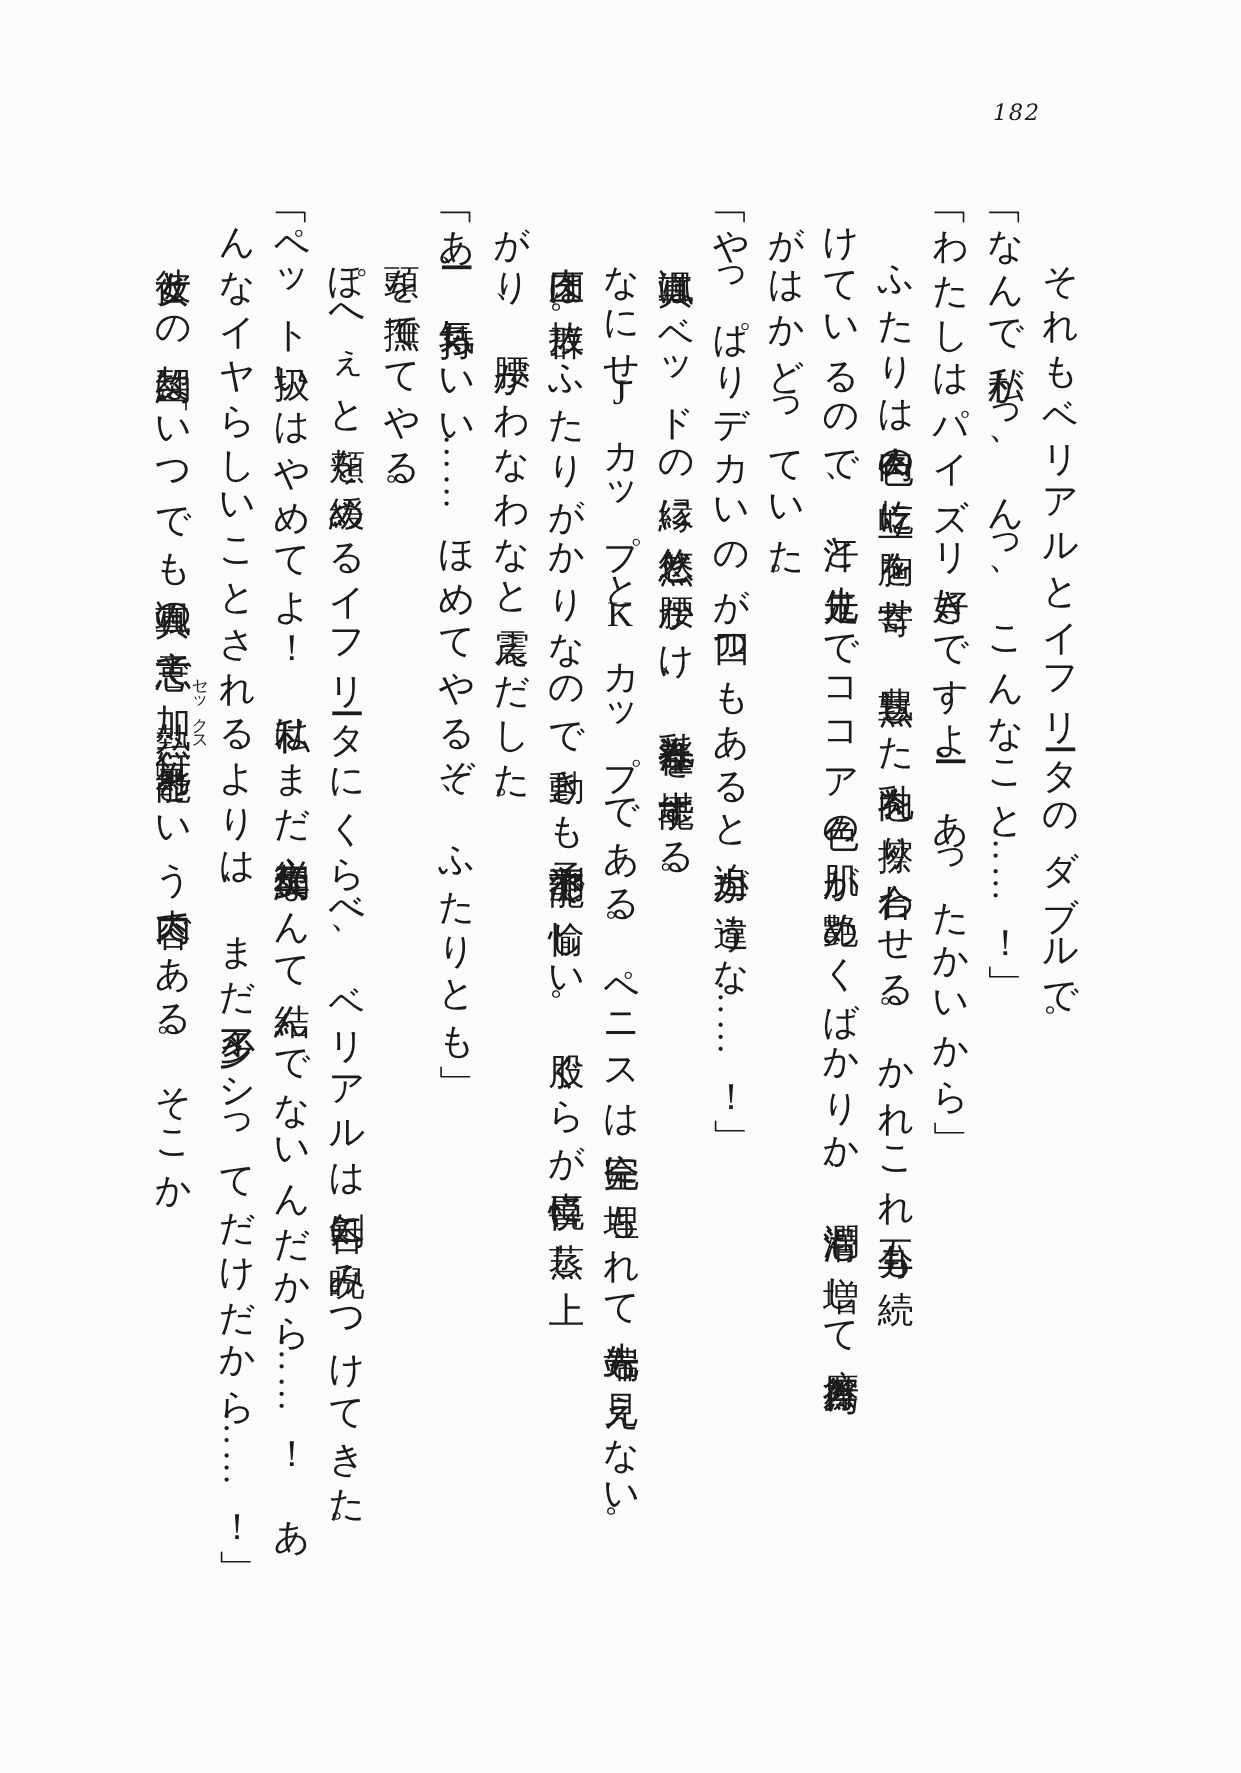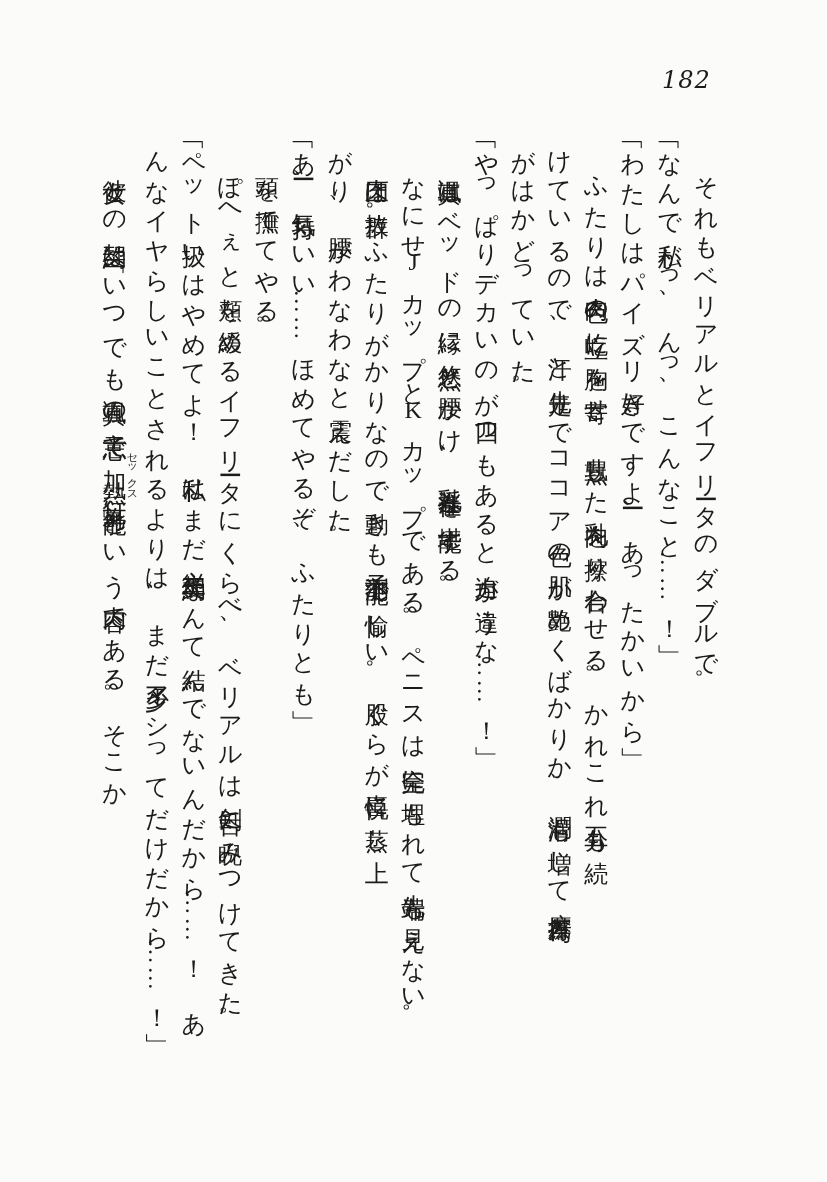--- a/index.html
+++ b/index.html
@@ -18,21 +18,21 @@
     height: 1182px;
     background: var(--bg, #fbfbf9);
     color: var(--ink, #1b1b1b);
   }
   .page-number {
     position: absolute;
     top: 66px;
     left: 662px;
     font-family: "DejaVu Serif", serif;
     font-style: italic;
-    font-size: 24px;
+    font-size: 15px;
     letter-spacing: 1px;
     color: var(--ink, #1b1b1b);
   }
   .text-block {
     position: absolute;
     top: 134px;
     right: 103px;
     height: 1014px;
     writing-mode: vertical-rl;
     text-orientation: mixed;

